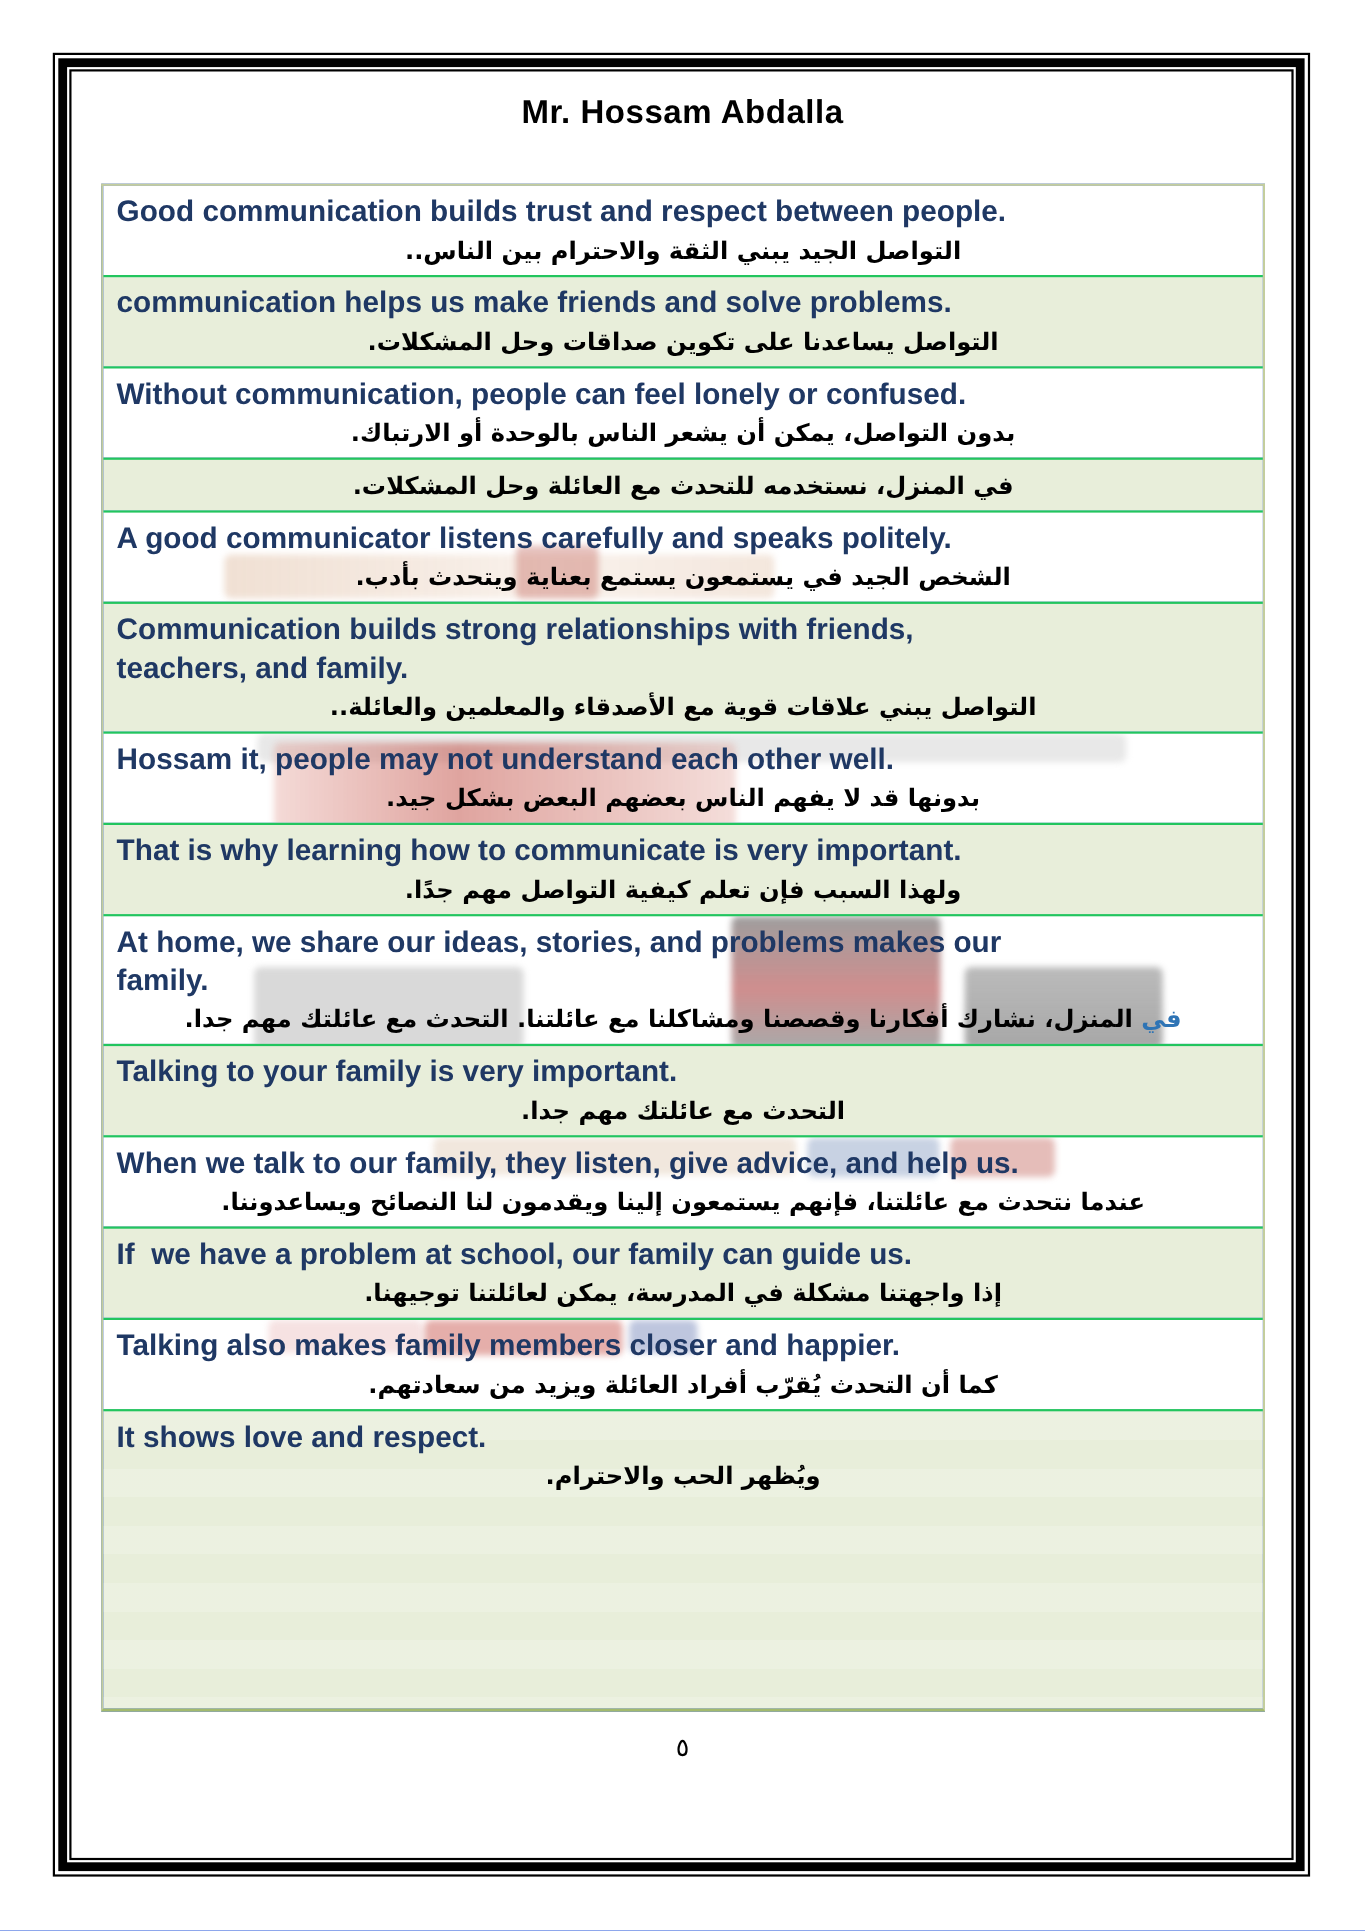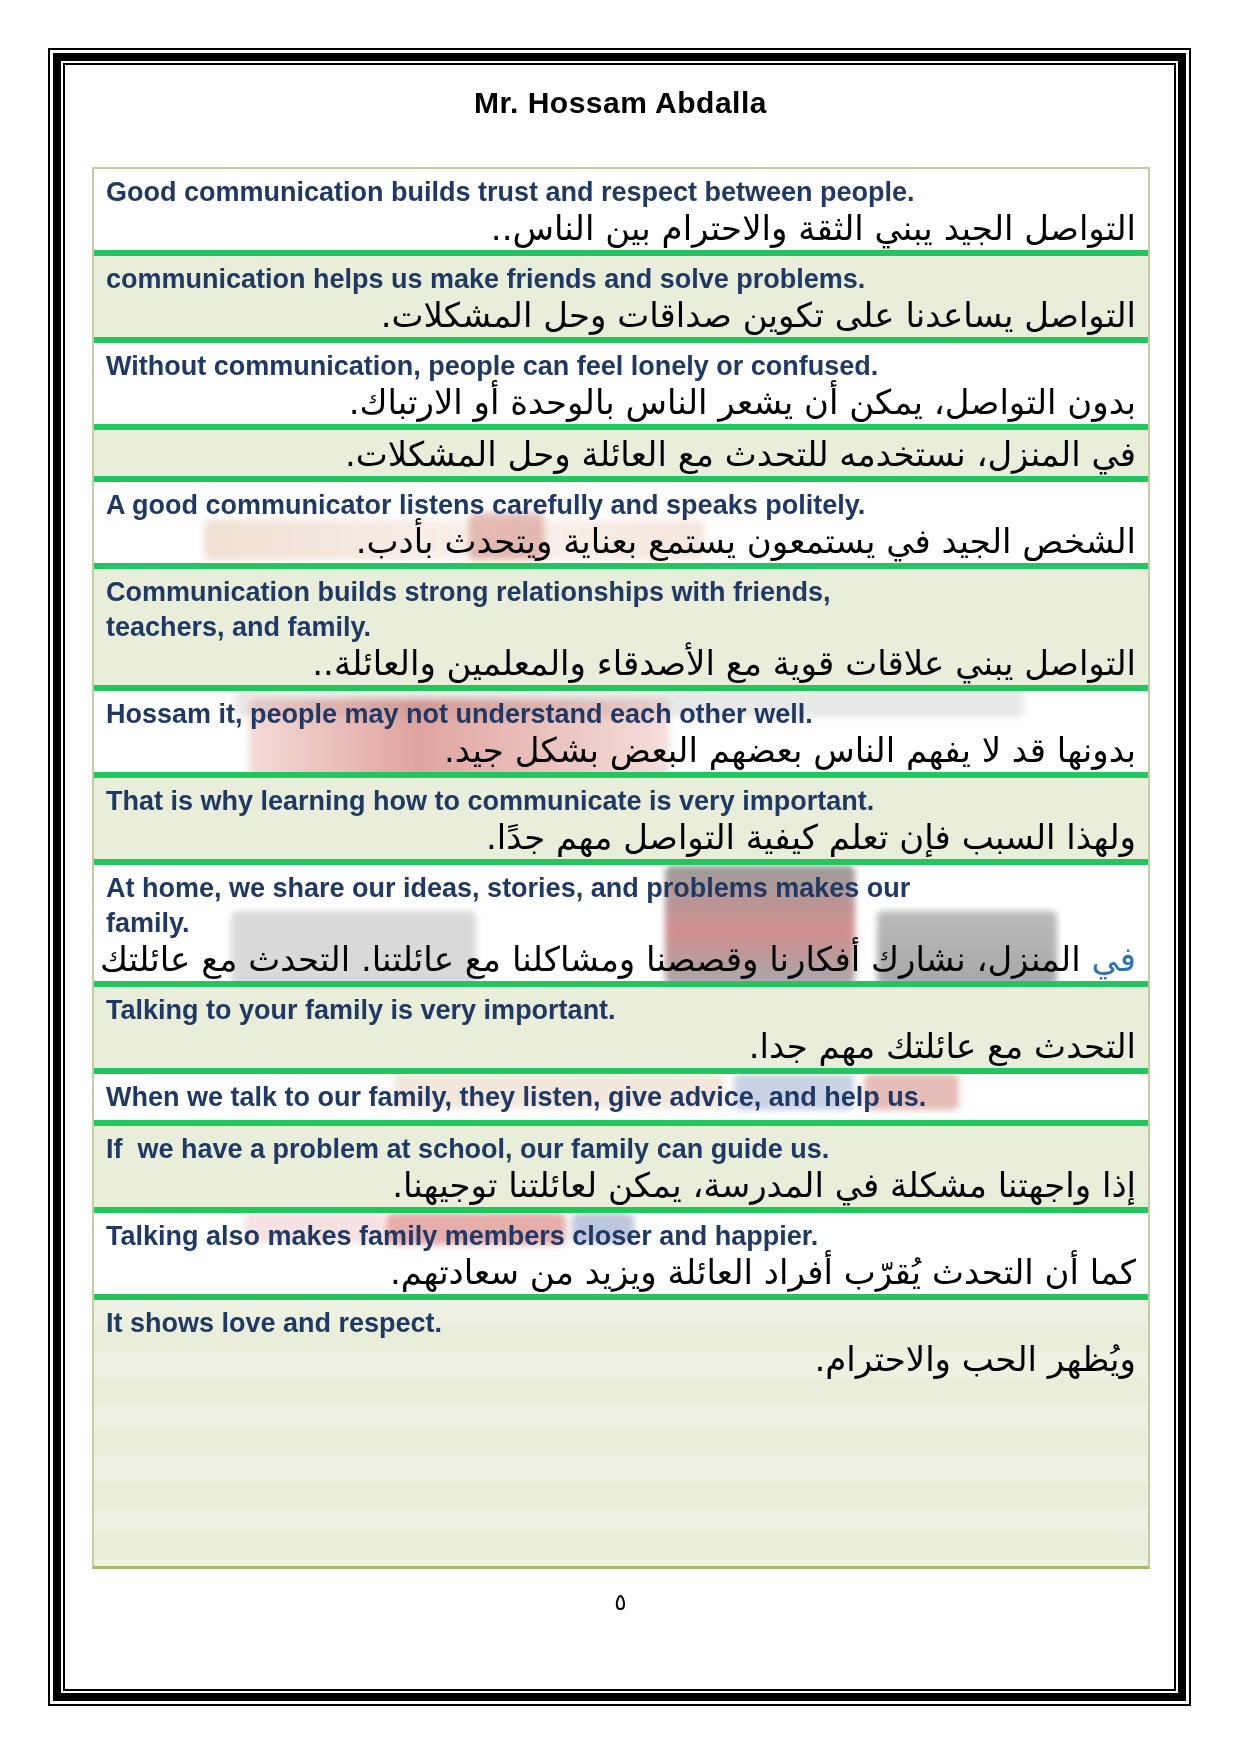--- a/index.html
+++ b/index.html
@@ -21,36 +21,36 @@
     font-weight:bold;color:#000;letter-spacing:0.5px;
   }
   .phrase-table{
     margin:38px 0 0 23px;width:1058px;box-sizing:border-box;
     border:2px solid #c3cd9d;border-bottom:3px solid #a3ba6e;
     background:#1d4ed8;
   }
   .row{
     position:relative;overflow:hidden;
     padding:6px 12px 5px 12px;box-sizing:border-box;
-    border-top:6px solid #22c55e;
+    border-top:2px solid #22c55e;
   }
   .row:first-child{border-top:none;}
   .row.green{background:#e8eeda;}
   .row.white{background:#ffffff;}
   .row.tall{min-height:272px;
     background-image:repeating-linear-gradient(180deg, rgba(255,255,255,.18) 0 26px, rgba(0,0,0,0) 26px 52px);}
   .en{
     position:relative;z-index:1;
     color:#1f3864;font-weight:bold;font-size:27px;line-height:35px;
     white-space:pre-wrap;text-align:left;
   }
   .ar{
     position:relative;z-index:1;margin-top:2px;
-    color:#000;font-weight:normal;font-size:34px;line-height:33px;
-    text-align:right;white-space:nowrap;
+    color:#000;font-weight:bold;font-size:22px;line-height:33px;
+    text-align:center;white-space:nowrap;
     font-family:"DejaVu Sans","Liberation Serif",sans-serif;
   }
   .ar-blue{color:#2e74b5;}
   .page-num{
     margin-top:20px;text-align:center;font-size:23px;color:#000;
     font-family:"DejaVu Sans",sans-serif;
   }
   
   .wm{position:absolute;z-index:0;filter:blur(3px);border-radius:6px;}
   .wm-r5a{left:110px;top:38px;width:500px;height:40px;
@@ -144,20 +144,21 @@
       <div class="row green">
         <div class="en">Talking to your family is very important.</div>
         <div class="ar" dir="rtl">التحدث مع عائلتك مهم جدا.</div>
       </div>
 
       <div class="row white">
         <div class="wm wm-r11a"></div>
         <div class="wm wm-r11b"></div>
         <div class="wm wm-r11c"></div>
         <div class="en">When we talk to our family, they listen, give advice, and help us.</div>
+        <div class="ar" dir="rtl">عندما نتحدث مع عائلتنا، فإنهم يستمعون إلينا ويقدمون لنا النصائح ويساعدوننا.</div>
       </div>
 
       <div class="row green">
         <div class="en">If  we have a problem at school, our family can guide us.</div>
         <div class="ar" dir="rtl">إذا واجهتنا مشكلة في المدرسة، يمكن لعائلتنا توجيهنا.</div>
       </div>
 
       <div class="row white">
         <div class="wm wm-r13a"></div>
         <div class="wm wm-r13b"></div>

